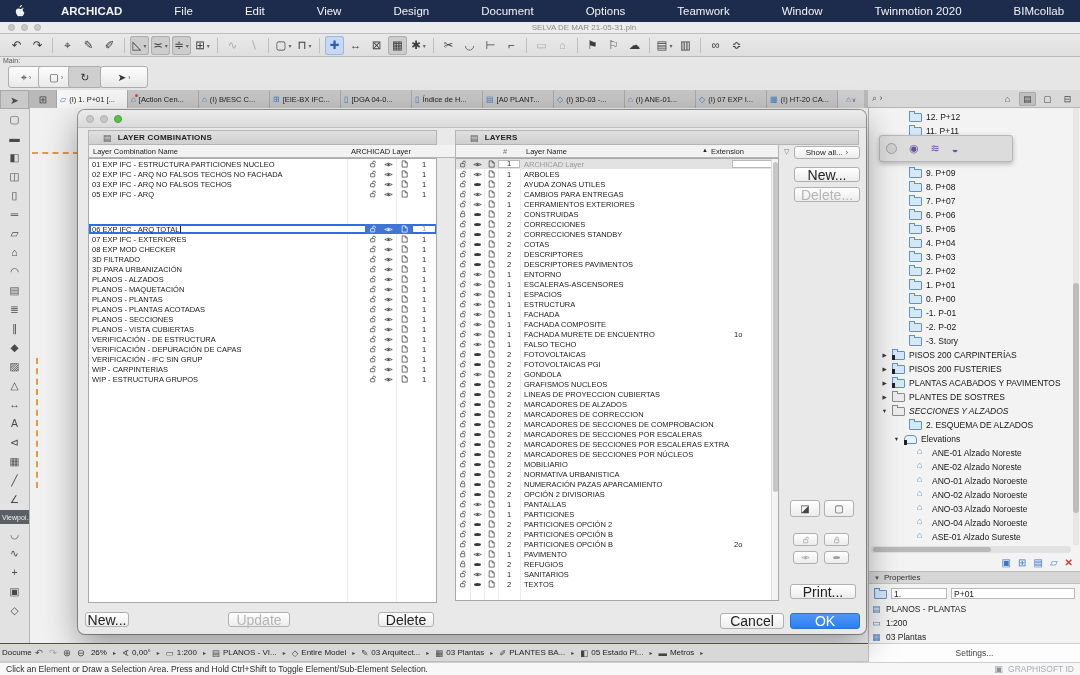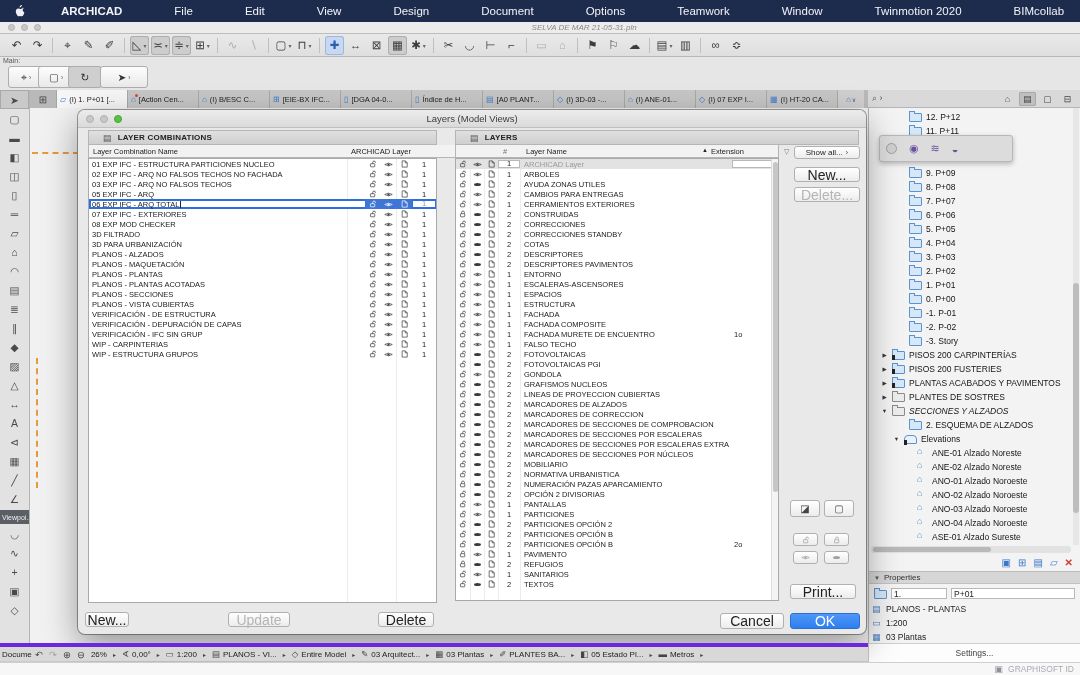--- a/index.html
+++ b/index.html
@@ -13,21 +13,21 @@
   .apple{width:14px;height:14px;margin:0 10px 0 6px;display:flex;align-items:center;}
   .mitem{margin:0 26px;white-space:nowrap;}
   .mitem.bold{font-weight:bold;}
   .mstatus{margin-left:auto;display:flex;align-items:center;gap:9px;font-size:10.5px;}
   .sicon{font-size:11px;opacity:.92;}
   .battery{width:17px;height:8px;border:1px solid #cfd3dc;border-radius:2px;position:relative;background:#cfd3dc;}
   .battery::after{content:"";position:absolute;right:-3px;top:2px;width:2px;height:4px;background:#cfd3dc;border-radius:1px;}
   .siri{color:#8fb6f0;}
 
   
-  .titlebar{position:absolute;left:0;top:22px;width:1080px;height:11px;background:#ececec;border-bottom:1px solid #bdbdbd;font-style:italic;}
+  .titlebar{position:absolute;left:0;top:22px;width:1080px;height:11px;background:#ececec;border-bottom:1px solid #bdbdbd;}
   .lights{position:absolute;left:8px;top:2px;display:flex;gap:6px;}
   .light{width:7px;height:7px;border-radius:50%;background:#c9c9c9;border:0.5px solid #b2b2b2;box-sizing:border-box;}
   .wtitle{position:absolute;left:50%;top:1px;transform:translateX(-8%);font-size:8px;color:#8a8a8a;white-space:nowrap;}
 
   
   .toolbar{position:absolute;left:0;top:34px;width:1080px;height:23px;background:linear-gradient(#e9e9e9,#dfdfdf);
            border-bottom:1px solid #b8b8b8;display:flex;align-items:center;padding-left:6px;box-sizing:border-box;color:#3c3c3c;}
   .tbi{height:19px;min-width:19px;display:flex;align-items:center;justify-content:center;font-size:11.5px;border-radius:3px;margin:0 1px;}
   .tbi.toggled{background:#cdcdcd;box-shadow:inset 0 0 0 1px #aeaeae;}
   .tbi.blue{background:#c7d9f2;box-shadow:inset 0 0 0 1px #9db8dd;color:#2c5fb0;}
@@ -134,21 +134,21 @@
   .lrow .lext{width:44px;flex:none;padding-left:2px;color:#222;}
   .lrow.ph{background:#e2e2e2;}
   .lrow.ph .lname{color:#9a9a9a;}
   .lrow.ph .ln{background:#fff;box-shadow:inset 0 0 0 1px #b8b8b8;height:8px;line-height:8px;}
   .lrow.ph .lext{background:#fff;box-shadow:inset 0 0 0 1px #b8b8b8;height:8px;}
 
   .crow{height:10px;display:flex;align-items:center;font-size:7.5px;color:#1a1a1a;position:relative;}
   .crow .cname{flex:1;white-space:nowrap;overflow:hidden;padding-left:3px;}
   .crow .cicons{width:47px;flex:none;display:flex;justify-content:space-around;align-items:center;}
   .crow .cn{width:24px;flex:none;text-align:center;}
-  .crow.selected{box-shadow:inset 0 0 0 2px #2e6fe0;background:#fff;z-index:2;}
+  .crow.selected{box-shadow:inset 0 0 0 2px #2e6fe0;background:#fff;z-index:2;margin-top:25px;}
   .crow.selected .cicons{background:#3f76d6;height:10px;align-items:center;}
   .crow.selected .cicons svg path,.crow.selected .cicons svg rect,.crow.selected .cicons svg ellipse,.crow.selected .cicons svg circle{stroke:#fff;}
   .crow.selected .cicons svg .pupil{fill:#fff;stroke:none;}
   .crow.selected .cicons svg .eye-closed{fill:#fff;}
   .crow.selected .cn{background:#fff;box-shadow:inset 0 0 0 1px #2e6fe0;color:#999;height:8px;line-height:8px;}
   .crow.selected .cname::after{content:"";display:inline-block;width:1px;height:7px;background:#222;margin-left:1px;vertical-align:-1px;}
 
   svg.lock path,svg.lock rect{fill:none;stroke:#3a3a3a;stroke-width:.9;}
   svg.lock .sh-closed{display:none;}
   .locked svg.lock .sh-open{display:none;}
@@ -163,21 +163,21 @@
   .btn{border:1px solid #b0b0b0;background:linear-gradient(#ffffff,#ececec);border-radius:3px;font-size:14px;color:#222;
        display:flex;align-items:center;justify-content:center;box-sizing:border-box;position:absolute;}
   .btn.disabled{color:#b5b5b5;}
   .btn.primary{background:linear-gradient(#4f97f7,#2d7ff0);color:#fff;border-color:#2a6fd4;}
   .filter-ic{position:absolute;font-size:7px;color:#777;}
   .lscroll{position:absolute;right:0;top:0;width:7px;height:100%;background:#f4f4f4;border-left:1px solid #ddd;box-sizing:border-box;}
   .lscroll .thumb{position:absolute;left:1px;top:3px;width:5px;height:330px;background:#c6c6c6;border-radius:3px;}
   .cubebtn{font-size:10px;color:#444;}
 
   
-  .quickbar{position:absolute;left:0;top:643px;width:868px;height:18px;background:#d8d8d8;border-top:4px solid #6d28d9;
+  .quickbar{position:absolute;left:0;top:643px;width:868px;height:18px;background:#d8d8d8;border-top:1px solid #6d28d9;
             display:flex;align-items:center;font-size:8px;color:#1c1c1c;overflow:hidden;box-sizing:border-box;}
   .qdoc{width:30px;flex:none;overflow:hidden;white-space:nowrap;padding-left:2px;color:#222;}
   .qico{font-size:9.5px;margin:0 3px;color:#444;}
   .qico.gray{color:#a0a0a0;}
   .qitem{display:flex;align-items:center;white-space:nowrap;flex:none;}
   .qitem .g{font-size:8.5px;color:#444;margin-right:3px;}
   .qitem::after{content:"▸";font-size:6px;color:#444;margin:0 6px;}
 
   
   .statusbar{position:absolute;left:0;top:662px;width:1080px;height:13px;background:#f7f7f7;border-top:1px solid #cfcfcf;
@@ -579,21 +579,20 @@
 
 <div class="settings-strip">Settings...</div>
 
 <div class="dialog">
   <div class="dtitle">
     <span class="dlights">
       <span class="dlight"></span>
       <span class="dlight"></span>
       <span class="dlight green"></span>
     </span>
-    <span class="dtext">Layers (Model Views)</span>
   </div>
 
   <div class="phead" style="left:10px;top:20px;width:349px;">
     <span class="hico">▤</span>
     <span>LAYER COMBINATIONS</span>
   </div>
   <div class="colhead" style="left:10px;top:35px;width:376px;">
     <span style="position:absolute;left:4px;top:2px;">Layer Combination Name</span>
     <span style="position:absolute;left:262px;top:2px;">ARCHICAD Layer</span>
   </div>
@@ -2311,17 +2310,18 @@
       <span class="g">◧</span>
       <span>05 Estado Pl...</span>
     </span>
     <span class="qitem">
       <span class="g">▬</span>
       <span>Metros</span>
     </span>
 </div>
 
 <div class="statusbar">
+  <span>Click an Element or Draw a Selection Area. Press and Hold Ctrl+Shift to Toggle Element/Sub-Element Selection.</span>
   <span class="brand">
     <span class="bico">▣</span>
     <span>GRAPHISOFT ID</span>
   </span>
 </div>
 
 </body></html>

